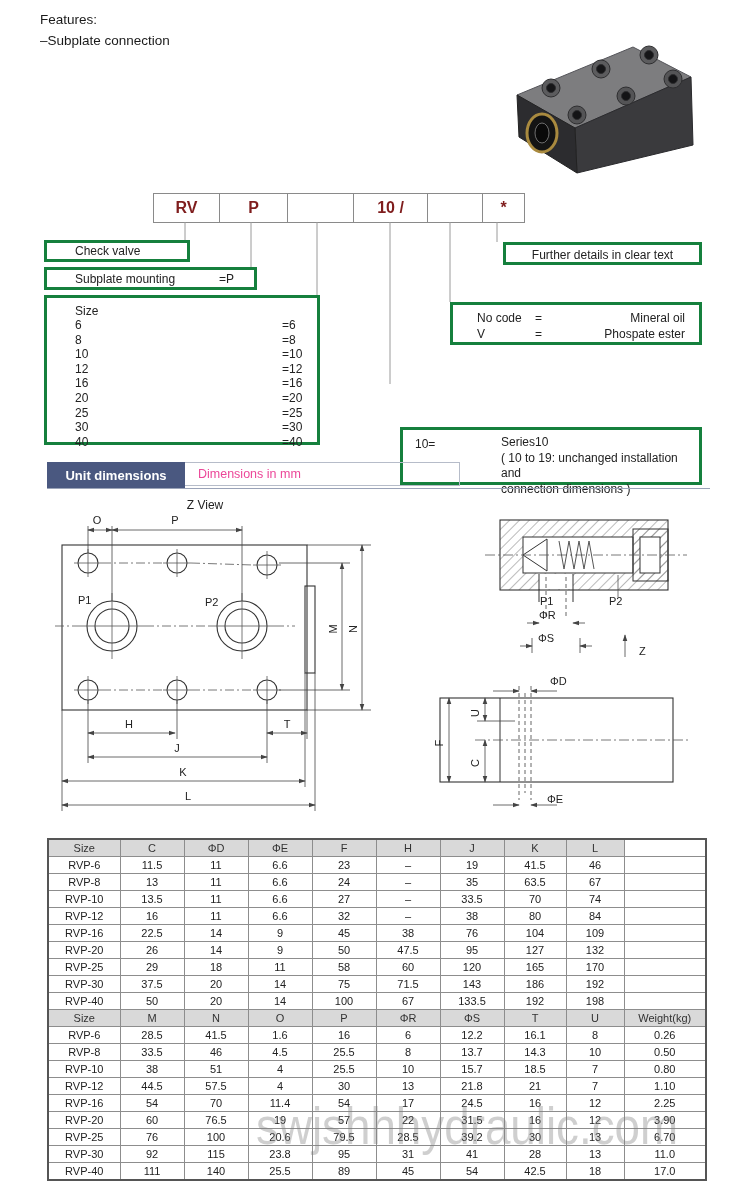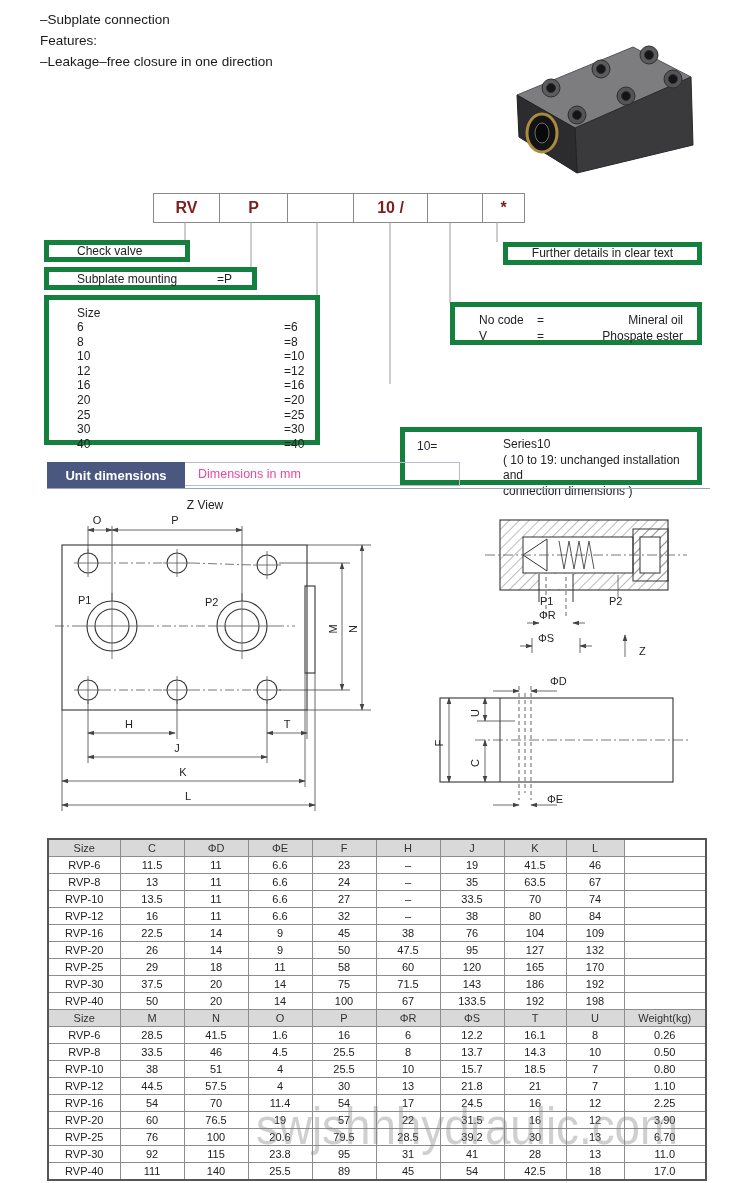--- a/index.html
+++ b/index.html
@@ -11,21 +11,21 @@
 
   
   .photo{position:absolute;left:505px;top:33px;}
 
   
   .code-row{position:absolute;left:153px;top:193px;height:28px;display:flex;border:1px solid #8a8a8a;background:#fff;}
   .code-cell{display:flex;align-items:center;justify-content:center;font-weight:bold;font-size:16px;color:#7f1d1d;border-left:1px solid #8a8a8a;}
   .code-cell:first-child{border-left:none;}
   .cw0{width:65px}.cw1{width:67px}.cw2{width:65px}.cw3{width:73px}.cw4{width:54px}.cw5{width:41px}
 
-  .callout{position:absolute;border:5px solid #15803d;background:#fff;font-size:12px;color:#222;box-sizing:border-box;}
+  .callout{position:absolute;border:3px solid #15803d;background:#fff;font-size:12px;color:#222;box-sizing:border-box;}
   .cb-check{left:44px;top:240px;width:146px;height:22px;display:flex;align-items:center;padding-left:28px;}
   .cb-subplate{left:44px;top:267px;width:213px;height:23px;display:flex;align-items:center;padding:0 20px 0 28px;}
   .cb-subplate .val{margin-left:auto;}
   .cb-size{left:44px;top:295px;width:276px;height:150px;padding:6px 0 0 28px;}
   .cb-size .size-title{font-size:12px;line-height:14px;}
   .size-opt{position:relative;font-size:12px;line-height:14.6px;}
   .size-opt .sv{position:absolute;left:207px;}
   .cb-further{left:503px;top:242px;width:199px;height:23px;display:flex;align-items:flex-end;justify-content:center;}
   .cb-fluid{left:450px;top:302px;width:252px;height:43px;padding:5px 14px 0 24px;}
   .fl-row{display:flex;font-size:12px;line-height:16px;}
@@ -59,23 +59,22 @@
 
   
   .watermark{position:absolute;left:256px;top:1096px;font-size:52px;letter-spacing:0px;color:rgba(128,128,128,0.38);white-space:nowrap;transform:scaleX(0.88);transform-origin:left top;pointer-events:none;z-index:9;}
 </style>
 </head>
 <body>
 
 <div id="page">
 
   <div class="features">
+    <div>Features:</div>
     <div>–Subplate connection</div>
-    <div>Features:</div>
-    <div>–Leakage–free closure in one direction</div>
   </div>
 
   <svg class="photo" width="195" height="145" viewBox="0 0 195 145">
     <polygon points="12,62 128,14 186,44 70,95" fill="#7d7d7f" stroke="#55555a" stroke-width="1"></polygon>
     <polygon points="70,95 186,44 188,112 72,140" fill="#3a3a3d" stroke="#2a2a2d" stroke-width="1"></polygon>
     <polygon points="12,62 70,95 72,140 14,104" fill="#2c2c2f" stroke="#222" stroke-width="1"></polygon>
     <g stroke="#2e2e30" stroke-width="1">
       <g>
           <circle cx="46" cy="55" r="9" fill="#5c5c5e"></circle>
           <circle cx="46" cy="55" r="4.5" fill="#161618"></circle>

